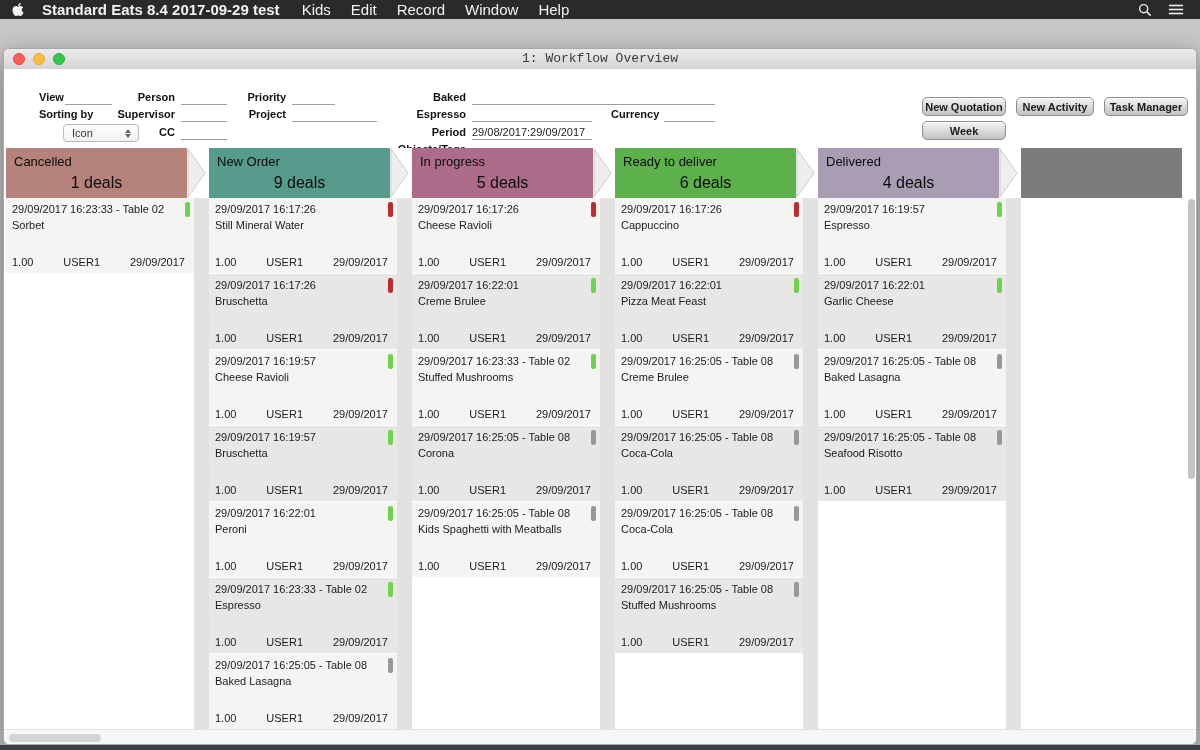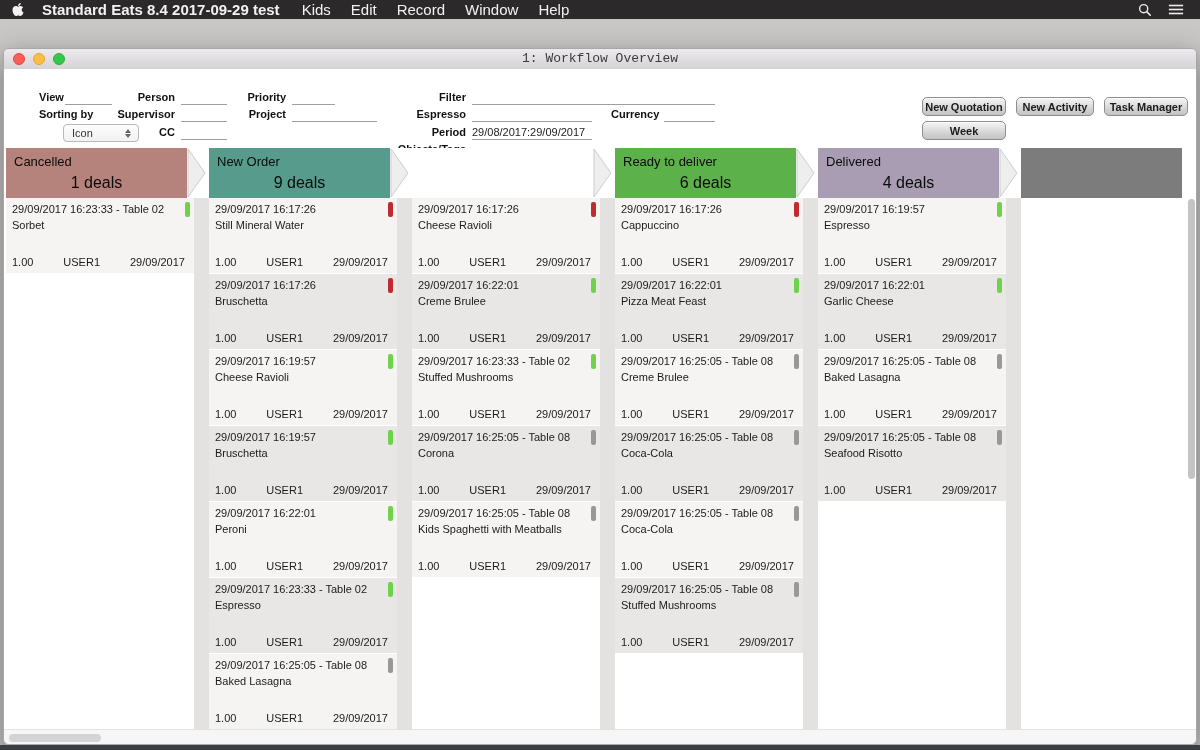--- a/index.html
+++ b/index.html
@@ -138,21 +138,21 @@
       <span class="lbl r" style="left:110px;top:39px;width:61px;text-align:right;">Supervisor</span>
       <span class="fld" style="left:177px;top:39px;width:46px;"></span>
       <span class="lbl r" style="left:130px;top:57px;width:41px;">CC</span>
       <span class="fld" style="left:177px;top:57px;width:46px;"></span>
 
       <span class="lbl r" style="left:238px;top:22px;width:44px;">Priority</span>
       <span class="fld" style="left:288px;top:22px;width:43px;"></span>
       <span class="lbl r" style="left:238px;top:39px;width:44px;">Project</span>
       <span class="fld" style="left:288px;top:39px;width:85px;"></span>
 
-      <span class="lbl r" style="left:408px;top:22px;width:54px;">Filter</span>
+      <span class="lbl r" style="left:408px;top:22px;width:54px;">Baked</span>
       <span class="fld" style="left:468px;top:22px;width:243px;"></span>
       <span class="lbl r" style="left:400px;top:39px;width:62px;">Espresso</span>
       <span class="fld" style="left:468px;top:39px;width:120px;"></span>
       <span class="lbl r" style="left:607px;top:39px;width:48px;">Currency</span>
       <span class="fld" style="left:660px;top:39px;width:51px;"></span>
       <span class="lbl r" style="left:408px;top:57px;width:54px;">Period</span>
       <span class="fld" style="left:468px;top:57px;width:120px;">29/08/2017:29/09/2017</span>
       <span class="lbl r" style="left:390px;top:74px;width:72px;">Objects/Tags</span>
       <span class="fld" style="left:468px;top:74px;width:243px;"></span>
 
@@ -252,20 +252,24 @@
         <div class="card odd" style="left: 205px; top: 506px;">
           <span class="dt">29/09/2017 16:25:05 - Table 08</span>
           <span class="itm">Baked Lasagna</span>
           <span class="sbar" style="background: rgb(152, 152, 152);"></span>
           <div class="foot">
             <span>1.00</span>
             <span>USER1</span>
             <span>29/09/2017</span>
           </div>
         </div>
+        <div class="col-header" style="left: 408px; width: 181px; background: rgb(173, 108, 137);">
+          <span class="cname">In progress</span>
+          <span class="cdeals">5 deals</span>
+        </div>
         <div class="chev" style="left: 589px;"><svg width="22" height="50" viewBox="0 0 22 50">
             <polygon points="1,1 18,25 1,49" fill="#eeeeee" stroke="#cccccc" stroke-width="1"></polygon>
           </svg></div>
         <div class="gapstrip" style="left: 596px;"></div>
         <div class="card odd" style="left: 408px; top: 50px;">
           <span class="dt">29/09/2017 16:17:26</span>
           <span class="itm">Cheese Ravioli</span>
           <span class="sbar" style="background: rgb(191, 43, 47);"></span>
           <div class="foot">
             <span>1.00</span>

